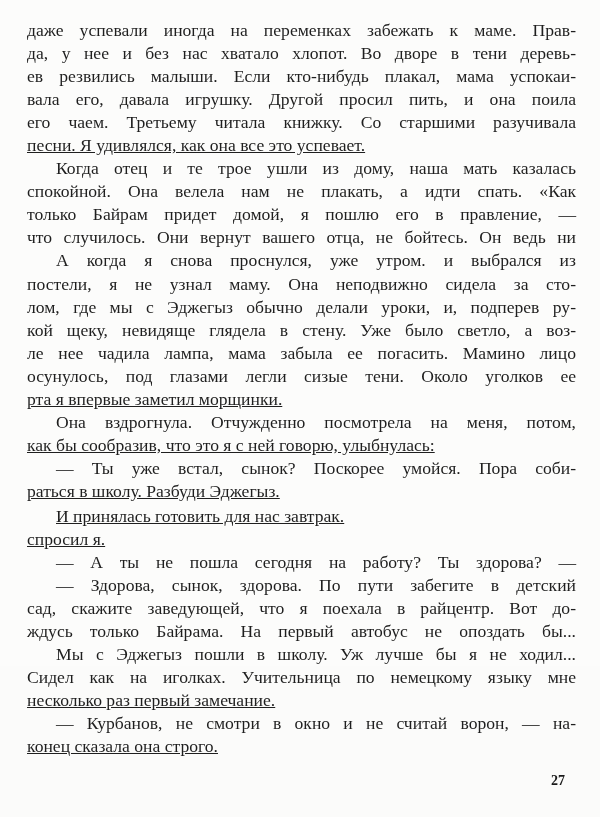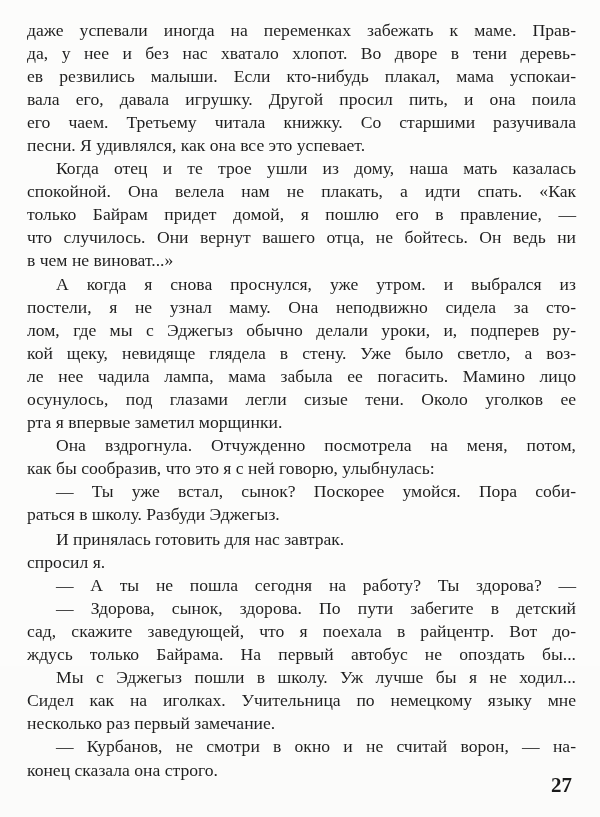--- a/index.html
+++ b/index.html
@@ -33,33 +33,34 @@
     .line {
       height: 23.05px;
       line-height: 23.05px;
       white-space: nowrap;
       text-align: justify;
       text-align-last: justify;
       overflow: visible;
     }
     .line.last {
       text-align-last: left;
+      text-decoration: underline;
     }
     .line.indent {
       padding-left: 29px;
     }
     .gap {
       height: 2px;
     }
     .page-number {
       position: absolute;
       left: 551px;
       top: 773px;
       font-family: "Liberation Serif", "DejaVu Serif", serif;
-      font-size: 21px;
+      font-size: 14px;
       font-weight: bold;
       color: #1a1a1a;
     }
   </style>
 </head>
 <body>
 
 <div class="page">
   <div class="text-block">
 
@@ -70,21 +71,20 @@
       <div class="line">вала его, давала игрушку. Другой просил пить, и она поила</div>
       <div class="line">его чаем. Третьему читала книжку. Со старшими разучивала</div>
       <div class="line last">песни. Я удивлялся, как она все это успевает.</div>
     </div>
 
     <div>
       <div class="line indent">Когда отец и те трое ушли из дому, наша мать казалась</div>
       <div class="line">спокойной. Она велела нам не плакать, а идти спать. «Как</div>
       <div class="line">только  Байрам  придет домой, я пошлю его в правление, —</div>
       <div class="line">что случилось. Они вернут вашего отца, не бойтесь. Он ведь ни</div>
-      <div class="line last">в чем не виноват...»</div>
     </div>
 
     <div>
       <div class="line indent">А когда я снова проснулся, уже утром. и выбрался из</div>
       <div class="line">постели, я не узнал маму. Она неподвижно сидела за сто-</div>
       <div class="line">лом, где мы с Эджегыз обычно делали уроки, и, подперев ру-</div>
       <div class="line">кой щеку, невидяще глядела в стену. Уже было светло, а воз-</div>
       <div class="line">ле нее чадила лампа, мама забыла ее погасить. Мамино лицо</div>
       <div class="line">осунулось, под глазами легли сизые тени. Около уголков ее</div>
       <div class="line last">рта я впервые заметил морщинки.</div>

